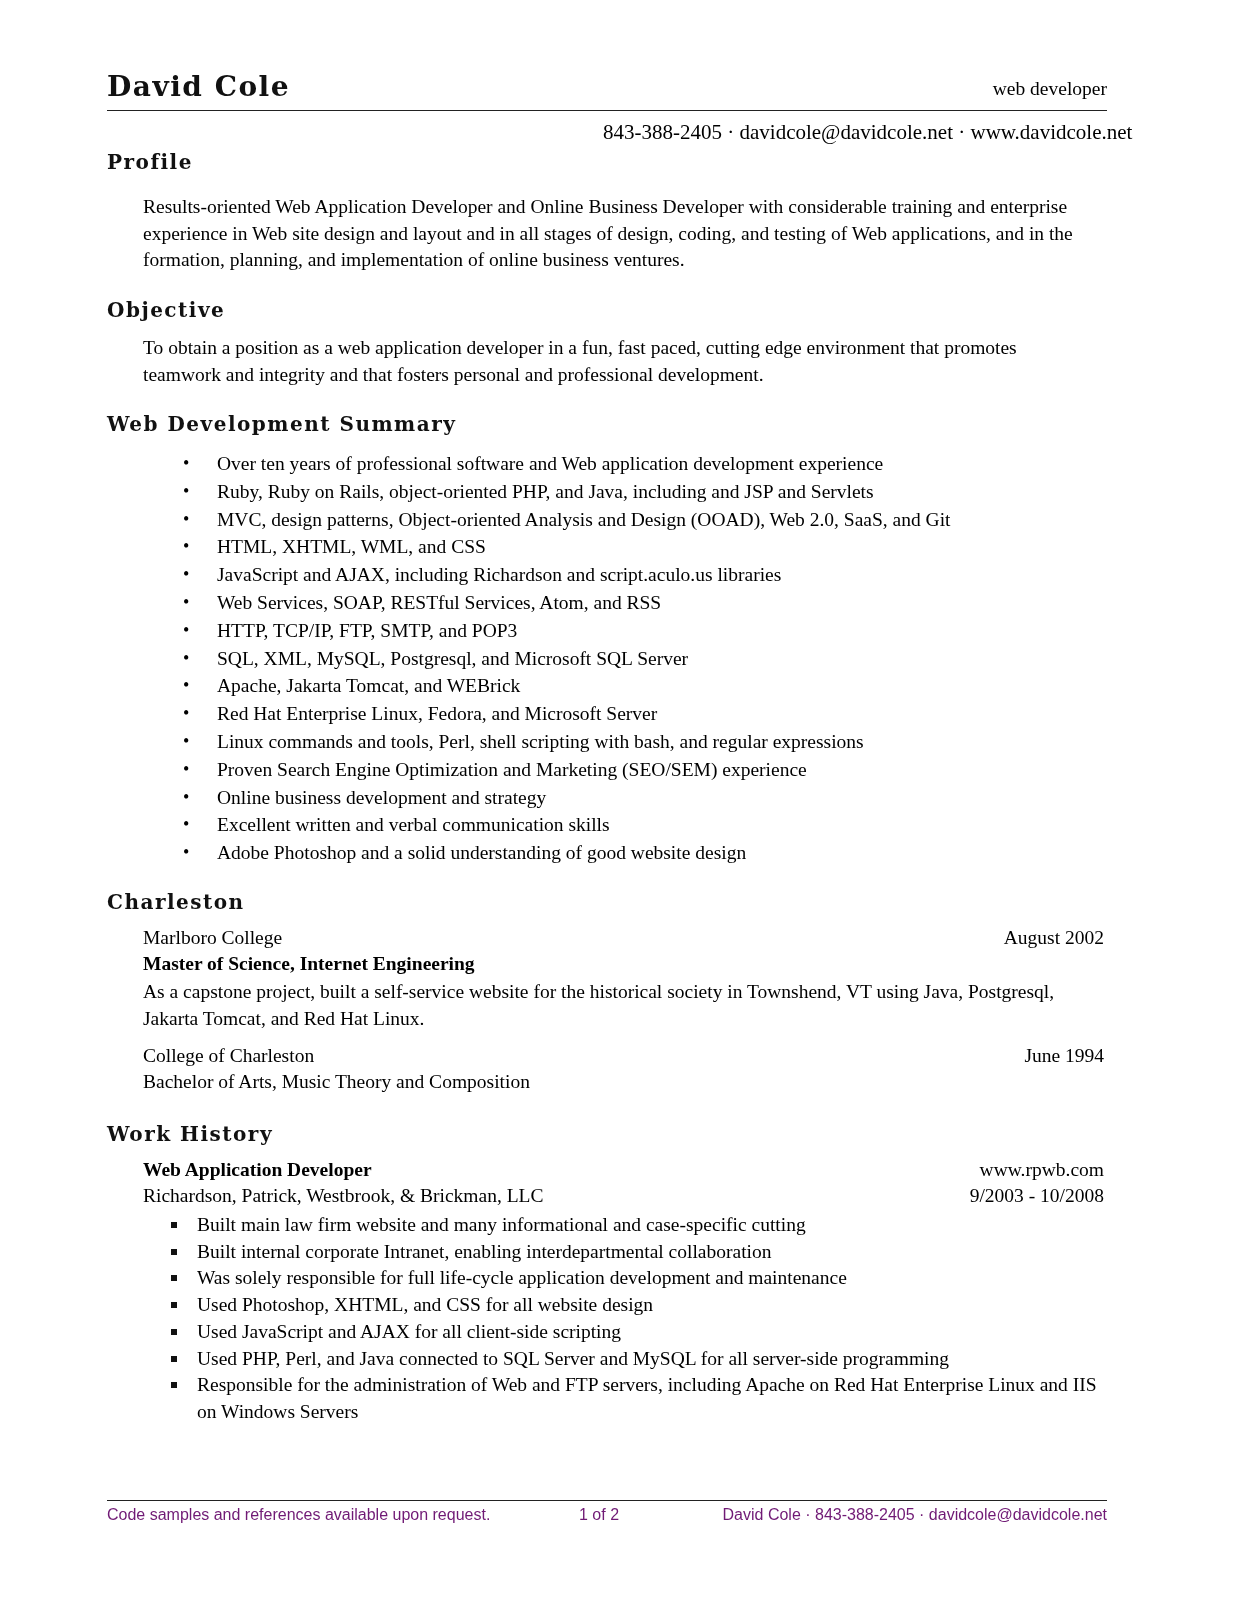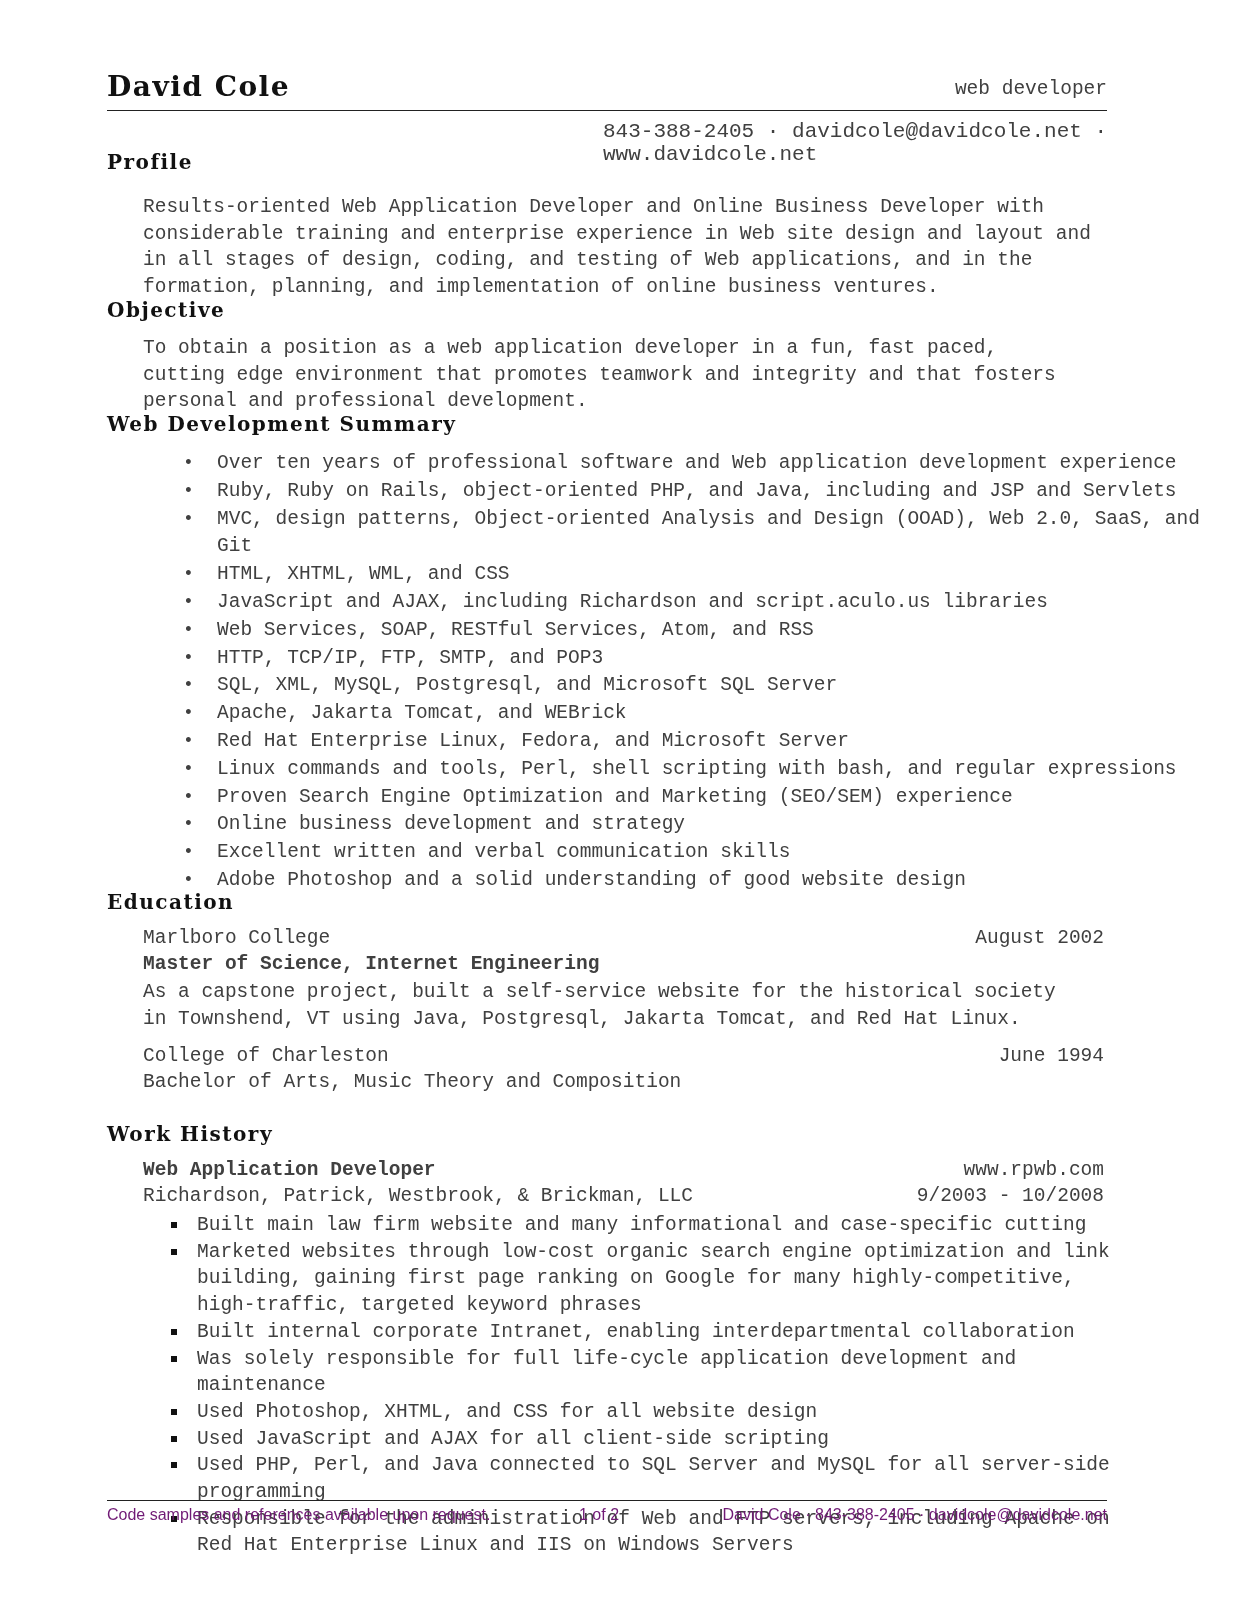--- a/index.html
+++ b/index.html
@@ -1,19 +1,19 @@
 <!DOCTYPE html>
 <html><head>
 <meta charset="utf-8">
 <style>
   html, body { margin: 0; padding: 0; background: #ffffff; }
   body { width: 1236px; height: 1600px; position: relative; overflow: hidden; color: #111; font-family: "Liberation Sans", sans-serif; }
   .page { position: absolute; left: 0; top: 0; width: 1236px; height: 1600px; }
   .serif { font-family: "DejaVu Serif", "Liberation Serif", serif; font-weight: bold; letter-spacing: 1.5px; }
-  .body-txt { font-family: Liberation Mono, monospace; font-size: 19.5px; color: #404040; }
+  .body-txt { font-family: Liberation Serif, serif; font-size: 19.5px; color: #000000; }
   .header { position: absolute; left: 107px; top: 70px; width: 1000px; height: 40px; border-bottom: 1.5px solid #222; }
   .name { position: absolute; left: 0; top: 0; font-size: 28px; }
   .role { position: absolute; right: 0; top: 8px; font-size: 19.5px; }
   .contact { position: absolute; right: 130px; top: 120px; font-size: 21px; }
   .h2 { position: absolute; left: 107px; font-size: 20px; }
   .para { position: absolute; left: 143px; width: 960px; line-height: 26.7px; }
   ul.bullets { position: absolute; left: 143px; margin: 0; padding: 0; list-style: none; }
   ul.bullets li { position: relative; padding-left: 74px; line-height: 27.8px; }
   ul.bullets li::before { content: "\2022"; position: absolute; left: 40px; top: 0; font-size: 18px; }
   ul.sq { position: absolute; left: 143px; width: 970px; margin: 0; padding: 0; list-style: none; }
@@ -55,21 +55,21 @@
     <li>SQL, XML, MySQL, Postgresql, and Microsoft SQL Server</li>
     <li>Apache, Jakarta Tomcat, and WEBrick</li>
     <li>Red Hat Enterprise Linux, Fedora, and Microsoft Server</li>
     <li>Linux commands and tools, Perl, shell scripting with bash, and regular expressions</li>
     <li>Proven Search Engine Optimization and Marketing (SEO/SEM) experience</li>
     <li>Online business development and strategy</li>
     <li>Excellent written and verbal communication skills</li>
     <li>Adobe Photoshop and a solid understanding of good website design</li>
   </ul>
 
-  <div class="h2 serif" style="top:890px;">Education</div>
+  <div class="h2 serif" style="top:890px;">Charleston</div>
   <div class="row body-txt" style="top:927px;">
     <span class="l">Marlboro College</span>
     <span class="r">August 2002</span>
   </div>
   <div class="row body-txt bold" style="top:953px;">
     <span class="l">Master of Science, Internet Engineering</span>
   </div>
   <div class="para body-txt" style="top:979px; width:930px;">As a capstone project, built a self-service website for the historical society in Townshend, VT using Java, Postgresql, Jakarta Tomcat, and Red Hat Linux.</div>
 
   <div class="row body-txt" style="top:1045px;">
@@ -84,21 +84,20 @@
   <div class="row body-txt" style="top:1159px;">
     <span class="l bold">Web Application Developer</span>
     <span class="r">www.rpwb.com</span>
   </div>
   <div class="row body-txt" style="top:1185px;">
     <span class="l">Richardson, Patrick, Westbrook, &amp; Brickman, LLC</span>
     <span class="r">9/2003 - 10/2008</span>
   </div>
   <ul class="sq body-txt" style="top:1212px;">
     <li>Built main law firm website and many informational and case-specific cutting</li>
-    <li>Marketed websites through low-cost organic search engine optimization and link building, gaining first page ranking on Google for many highly-competitive, high-traffic, targeted keyword phrases</li>
     <li>Built internal corporate Intranet, enabling interdepartmental collaboration</li>
     <li>Was solely responsible for full life-cycle application development and maintenance</li>
     <li>Used Photoshop, XHTML, and CSS for all website design</li>
     <li>Used JavaScript and AJAX for all client-side scripting</li>
     <li>Used PHP, Perl, and Java connected to SQL Server and MySQL for all server-side programming</li>
     <li>Responsible for the administration of Web and FTP servers, including Apache on Red Hat Enterprise Linux and IIS on Windows Servers</li>
   </ul>
 
   <div class="footer">
     <span style="left:0;">Code samples and references available upon request.</span>

